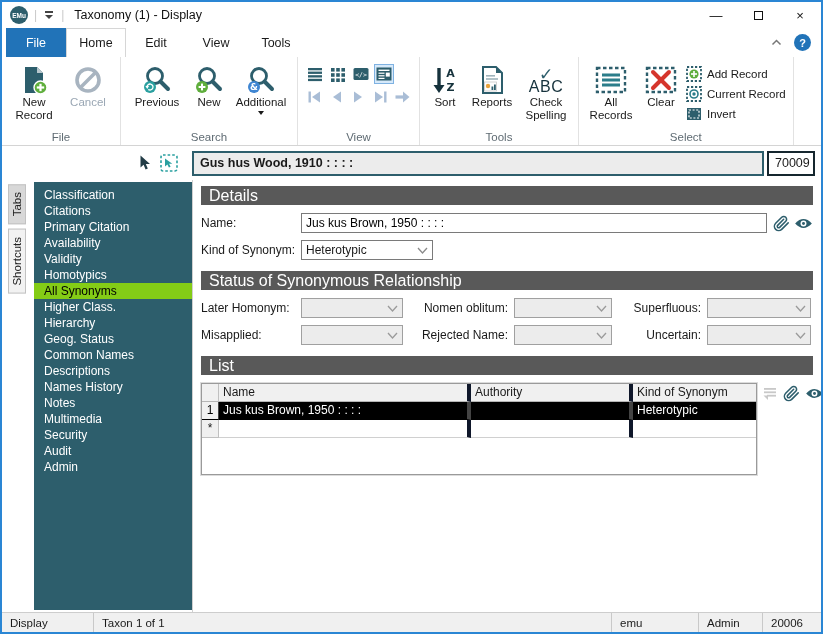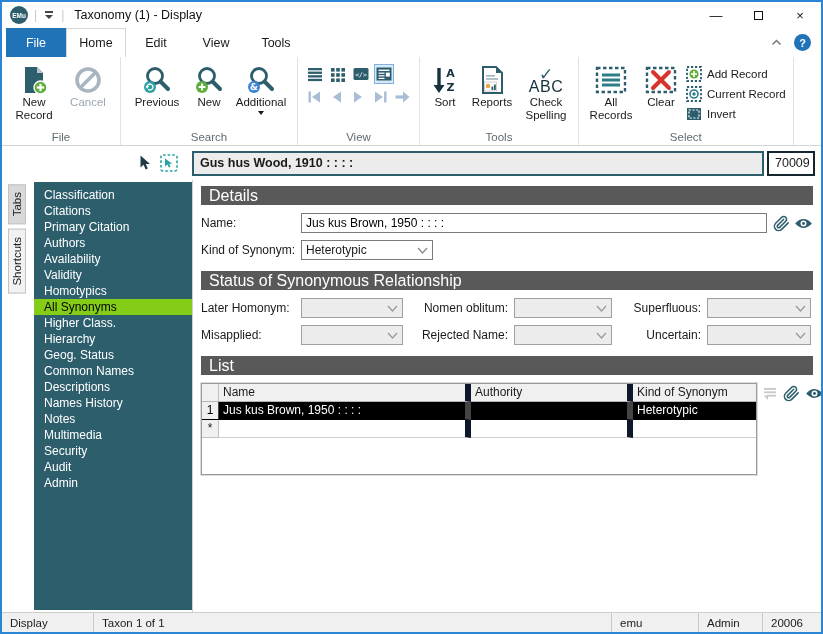--- a/index.html
+++ b/index.html
@@ -78,21 +78,21 @@
   .sgroup { display:flex; align-items:center; }
   .slabel-l { width:100px; flex:none; font-size:12px; }
   .slabel-r { text-align:right; padding-right:6px; font-size:12px; flex:none; }
   .w92 { width:96px; } .w78 { width:80px; }
   .dd-w1 { width:102px; } .dd-w2 { width:98px; } .dd-w3 { width:104px; }
 
   
   .list-area { display:flex; align-items:flex-start; }
   .grid-wrap { width:556px; flex:none; border:1px solid #9a9a9a; outline:1px solid #dcdcdc; background:#fff; height:92px; overflow:hidden; }
   .grow { display:flex; height:18px; }
-  .gcell { border-right:6px solid #0f172a; border-bottom:1px solid #d0d0d0; font-size:12px; line-height:17px; padding:0 4px; white-space:nowrap; overflow:hidden; }
+  .gcell { border-right:4px solid #0f172a; border-bottom:1px solid #d0d0d0; font-size:12px; line-height:17px; padding:0 4px; white-space:nowrap; overflow:hidden; }
   .gutter { width:17px; flex:none; background:#f0f0f0; text-align:center; padding:0 1px; border-right:1px solid #c0c0c0; border-bottom:1px solid #c0c0c0; }
   .c-name { width:252px; flex:none; }
   .c-auth { width:162px; flex:none; }
   .c-kind { width:123px; flex:none; border-right:none; }
   .ghead .gcell { background:#f0f0f0; border-bottom:1px solid #b5b5b5; }
   .grow.selected .gcell { background:#000; color:#fff; border-bottom-color:#000; border-right-color:#444; }
   .grid-icons { display:flex; align-items:center; gap:5px; padding-left:6px; padding-top:2px; }
 
   
   .statusbar { height:20px; flex:none; background:#f0f0f0; border-top:1px solid #cdcdcd; display:flex; align-items:center; font-size:11.5px; }
@@ -412,21 +412,20 @@
     <div class="rail">
       <span class="rail-tab selected">Tabs</span>
       <span class="rail-tab">Shortcuts</span>
     </div>
 
     <div class="sidebar-col">
       <div class="sidebar">
         <div class="sb-item">Classification</div>
         <div class="sb-item">Citations</div>
         <div class="sb-item">Primary Citation</div>
-        <div class="sb-item">Authors</div>
         <div class="sb-item">Availability</div>
         <div class="sb-item">Validity</div>
         <div class="sb-item">Homotypics</div>
         <div class="sb-item selected">All Synonyms</div>
         <div class="sb-item">Higher Class.</div>
         <div class="sb-item">Hierarchy</div>
         <div class="sb-item">Geog. Status</div>
         <div class="sb-item">Common Names</div>
         <div class="sb-item">Descriptions</div>
         <div class="sb-item">Names History</div>

